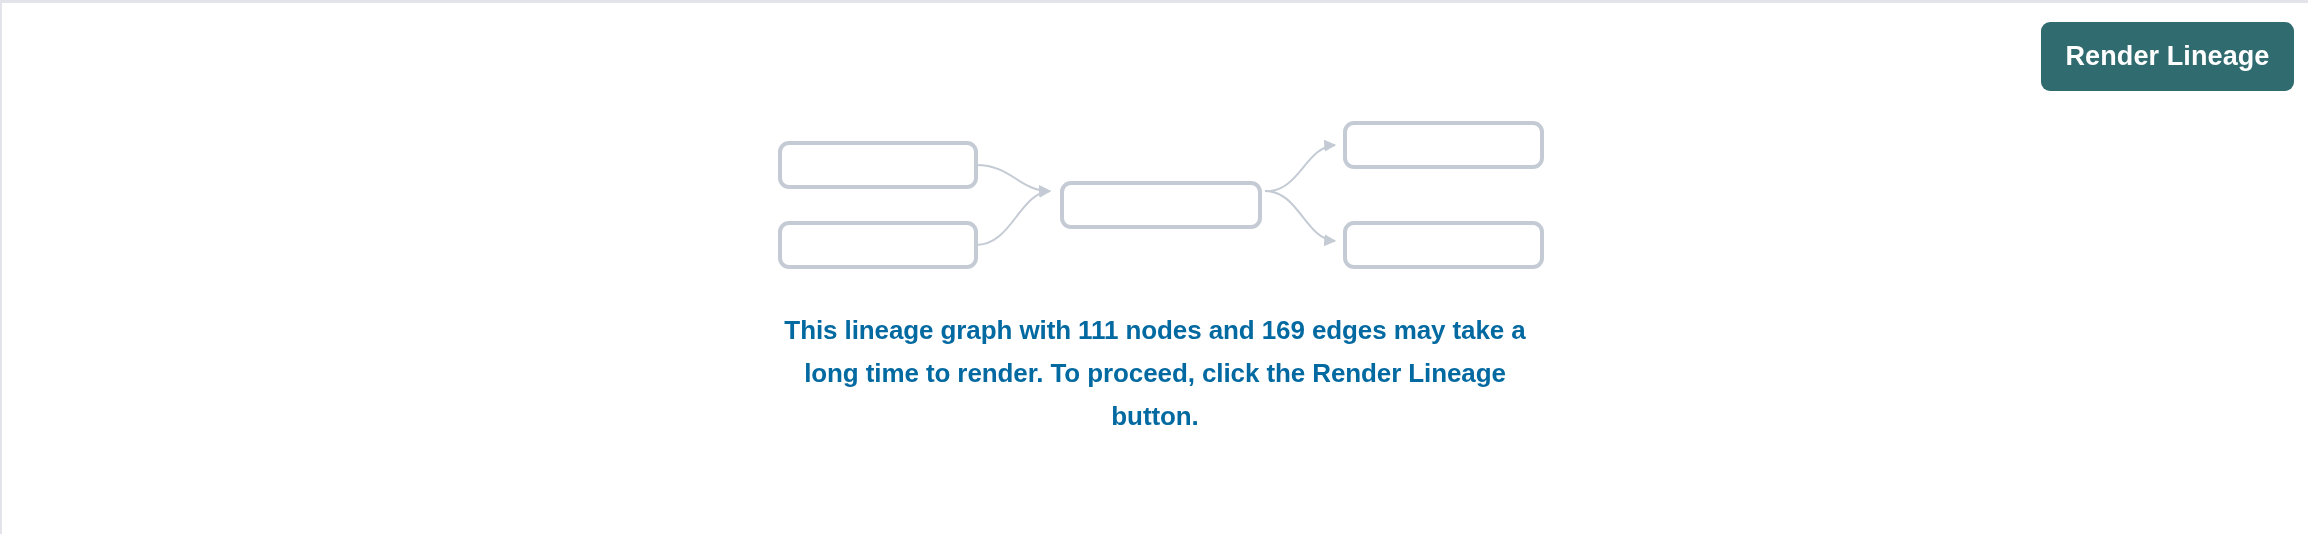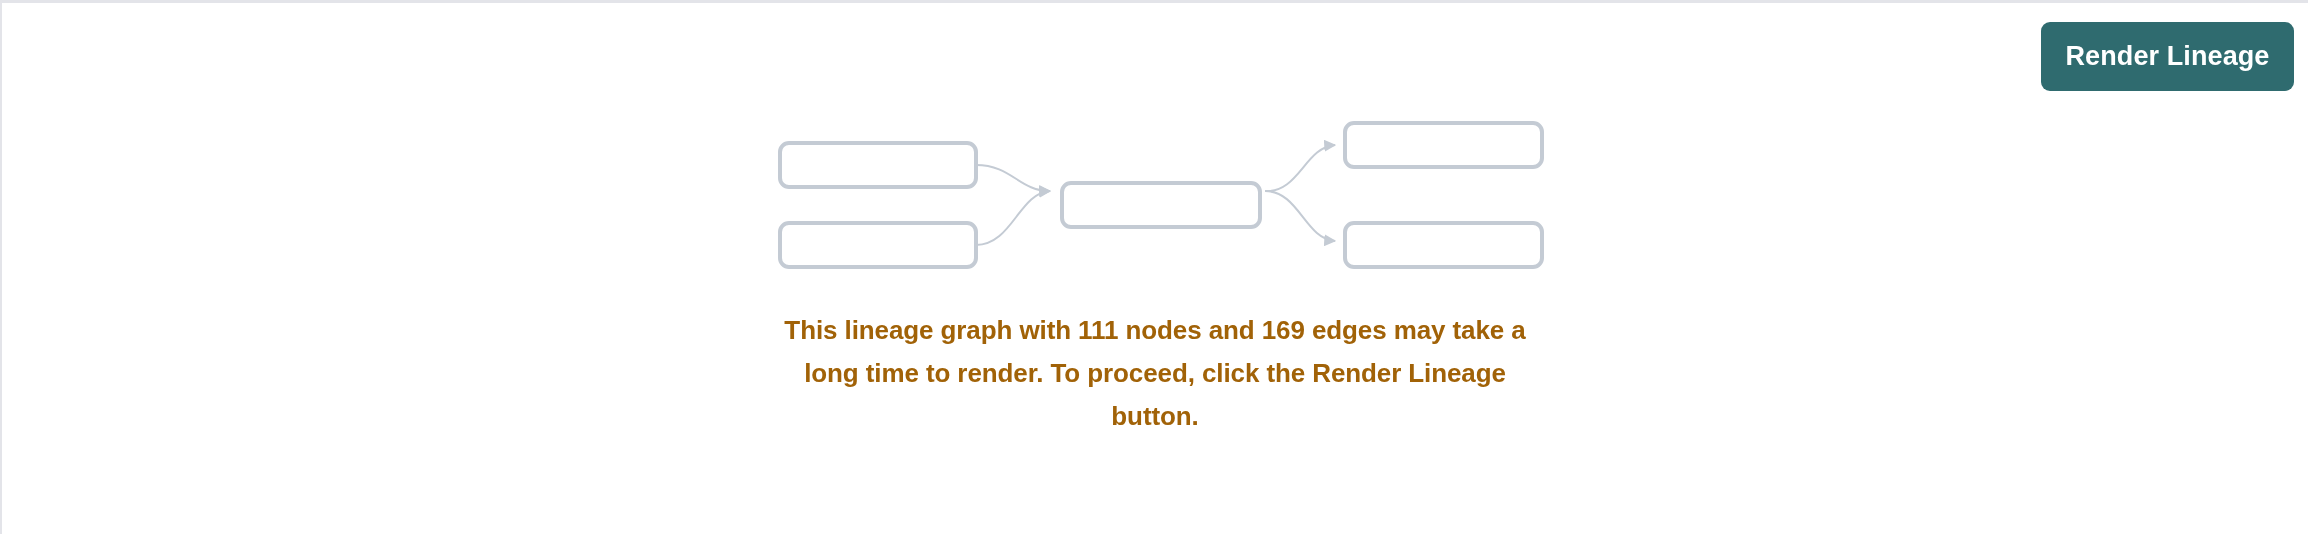--- a/index.html
+++ b/index.html
@@ -70,21 +70,21 @@
 
   .lineage-placeholder-graph {
     display: block;
   }
 
   .empty-state-message {
     margin: 0;
     padding-top: 28px;
     width: 780px;
     text-align: center;
-    color: #a16207;
+    color: #0369a1;
     font-family: "Liberation Sans", sans-serif;
     font-size: 26px;
     font-weight: bold;
     line-height: 43px;
     letter-spacing: -0.1px;
   }
 </style>
 </head>
 <body>
 

